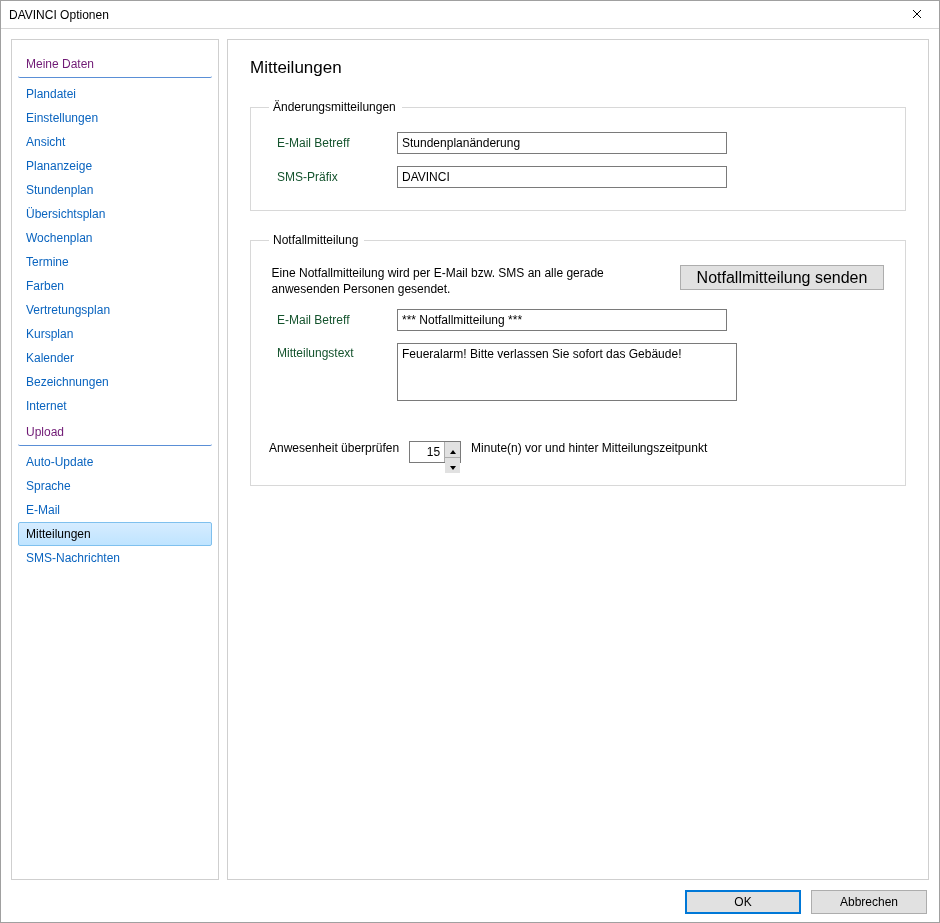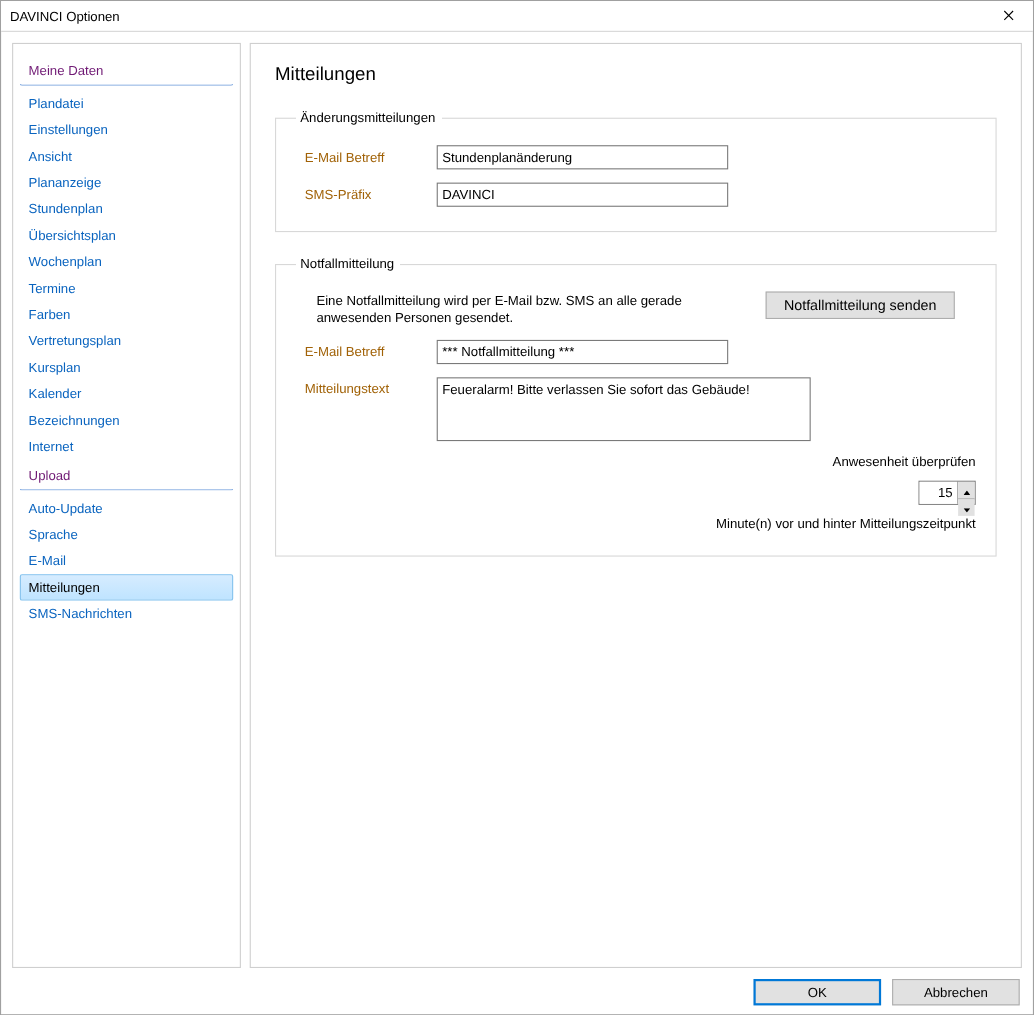--- a/index.html
+++ b/index.html
@@ -95,61 +95,60 @@
     font-size:12px;
   }
   .form-row {
     display:flex; align-items:center;
     margin-bottom:12px;
   }
   .form-row:last-child { margin-bottom:0; }
   .form-label {
     width:128px;
     padding-left:8px;
-    color:#a16207;
+    color:#14532d;
   }
   .form-label.top {
     align-self:flex-start;
     padding-top:3px;
   }
   input.txt, textarea.txt {
     font-family:inherit; font-size:12px;
     border:1px solid #7a7a7a;
     padding:2px 4px;
     line-height:16px;
     background:#fff;
   }
-  input.txt { height:22px; width:265px; }
+  input.txt { height:22px; width:330px; }
   textarea.txt { width:340px; height:58px; resize:none; }
 
   .note-row {
     display:flex; justify-content:center; align-items:flex-start;
     gap:28px;
     margin-bottom:12px;
   }
   .note-text {
     flex:1 1 auto;
     max-width:380px;
     line-height:1.35;
   }
   button.btn {
-    font-family:inherit; font-size:13px;
+    font-family:inherit; font-size:16px;
     height:25px;
     min-width:110px;
     padding:0 16px;
     background:#e1e1e1;
     border:1px solid #adadad;
     cursor:default;
   }
 
   .attendance-row {
-    display:flex; align-items:flex-end;
+    display:flex; align-items:flex-start;
     gap:10px;
-    margin-top:12px;
-    flex-direction:column;
+    margin-top:40px;
   }
   .spinner {
     display:flex;
     border:1px solid #7a7a7a;
     height:22px;
     width:52px;
   }
   .spinner input {
     border:none; width:34px;
     text-align:right;

